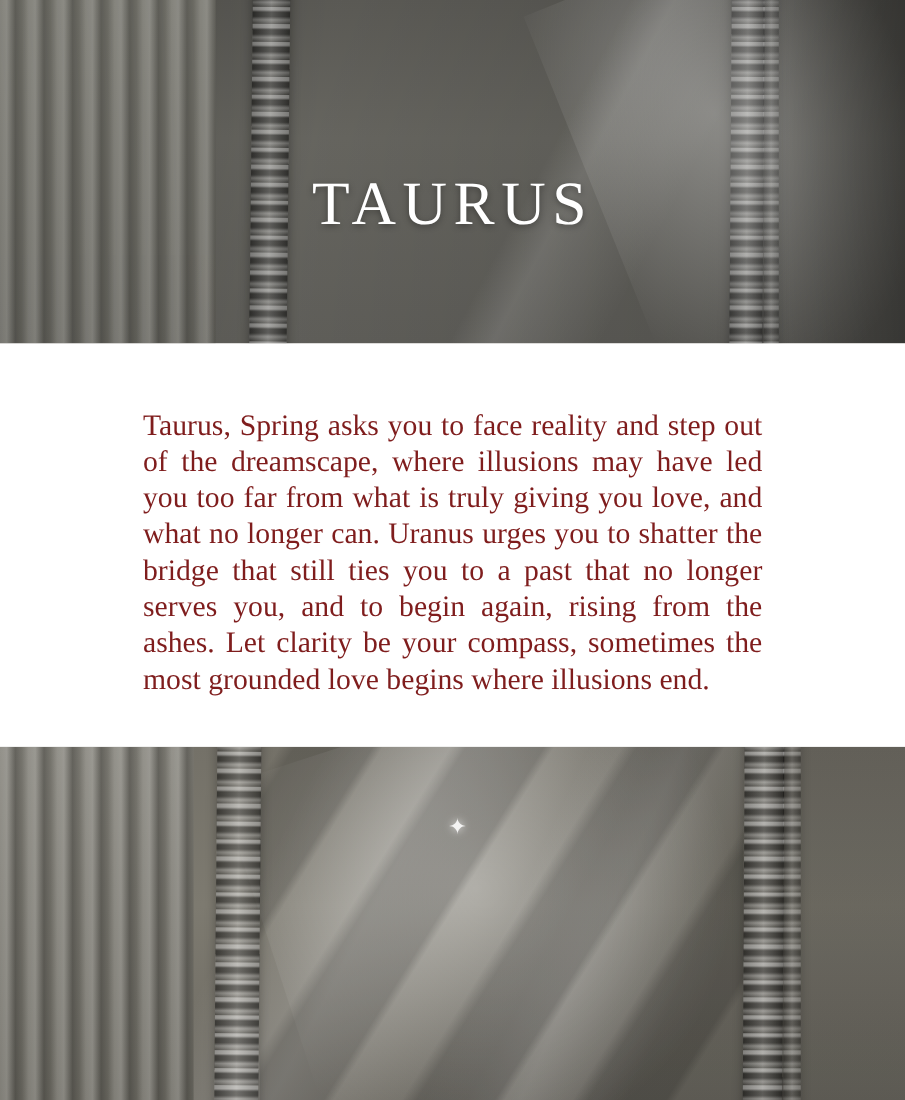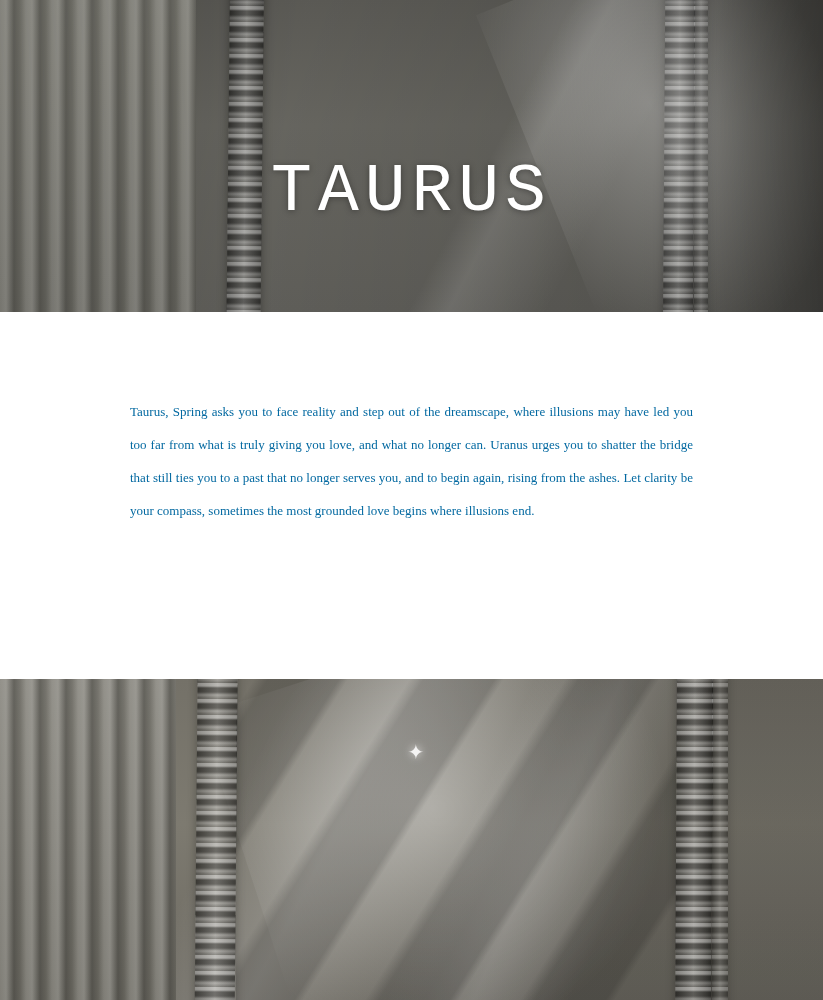--- a/index.html
+++ b/index.html
@@ -97,22 +97,22 @@
 
   .hero-text {
     position: absolute;
     left: 0; right: 0;
     top: 158px;
     text-align: center;
     color: #ffffff;
     z-index: 5;
   }
   .hero-title {
-    font-family: Liberation Mono, monospace;
-    font-size: 68px;
+    font-family: Liberation Serif, serif;
+    font-size: 56px;
     letter-spacing: 6px;
     line-height: 1;
     font-weight: 400;
     margin: 0;
     text-shadow: 0 1px 6px rgba(0,0,0,0.35);
   }
   .hero-sub {
     margin-top: 14px;
     font-family: "Liberation Serif", serif;
     font-size: 21px;
@@ -124,25 +124,25 @@
   .body-section {
     width: 823px;
     height: 367px;
     background: #ffffff;
     display: flex;
     align-items: flex-start;
     justify-content: center;
   }
   .body-copy {
     width: 563px;
-    margin-top: 83px;
+    margin-top: 58px;
     font-family: "Liberation Serif", serif;
-    font-size: 13px;
+    font-size: 27px;
     line-height: 33px;
-    color: #0369a1;
+    color: #7f1d1d;
     text-align: justify;
     text-justify: inter-word;
   }
 
   
   .bottom-img {
     position: relative;
     width: 823px;
     height: 321px;
     overflow: hidden;

